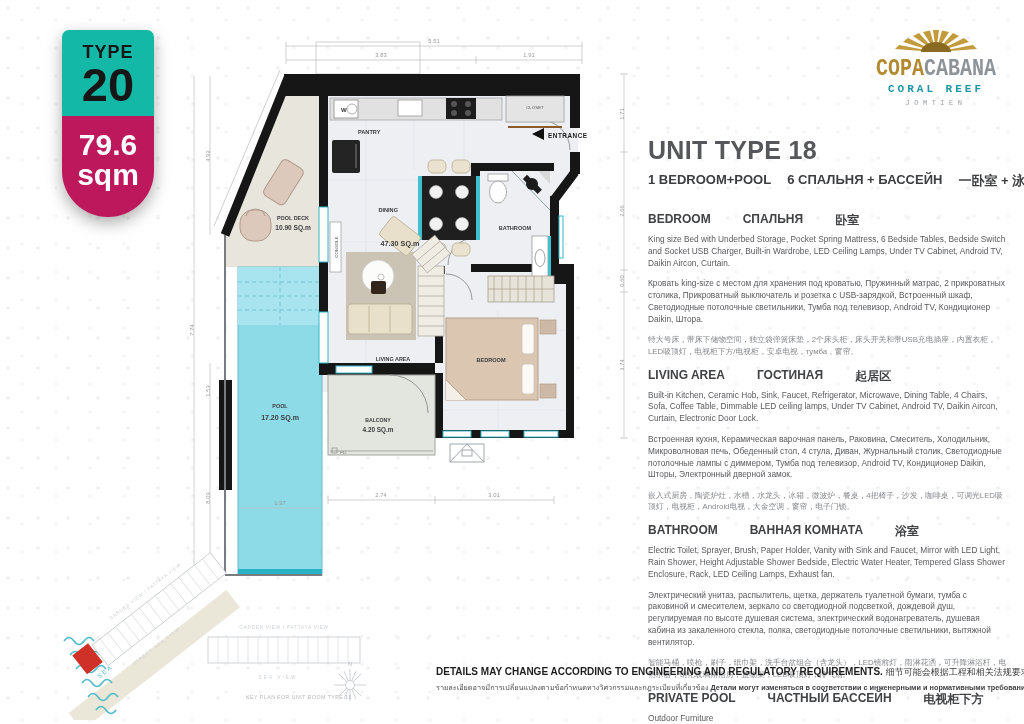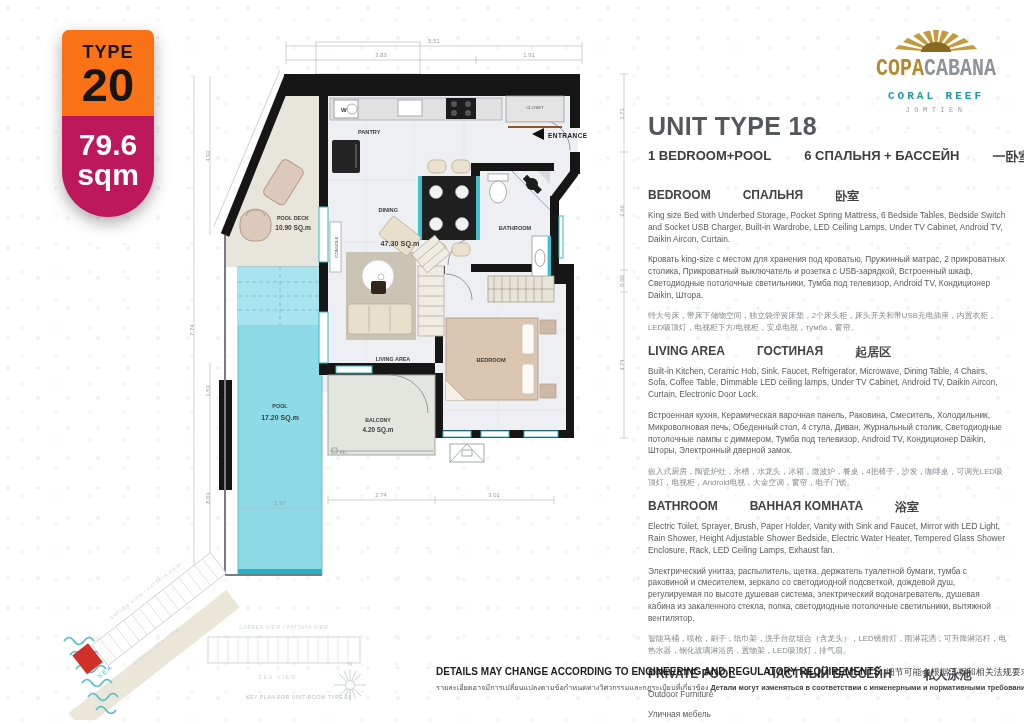--- a/index.html
+++ b/index.html
@@ -7,36 +7,36 @@
     width:1024px;height:724px;position:relative;overflow:hidden;background:#ffffff;
     font-family:"Liberation Sans", sans-serif;
     background-image:
       radial-gradient(circle at 8px 8px, #f3f3f3 1.6px, transparent 2.1px),
       radial-gradient(circle at 22px 20px, #f5f5f5 1.4px, transparent 1.9px);
     background-size:30px 30px, 34px 28px;
   }
   .abs{position:absolute;}
   
   .badge{left:62px;top:30px;width:92px;z-index:3;filter:drop-shadow(0 6px 8px rgba(0,0,0,.32));}
-  .badge-top{background:#f97316;border-radius:7px 7px 0 0;text-align:center;padding:12px 0 8px;}
+  .badge-top{background:#14b8a6;border-radius:7px 7px 0 0;text-align:center;padding:12px 0 8px;}
   .badge-type{font-size:18px;font-weight:bold;color:#161616;letter-spacing:1px;}
   .badge-num{font-size:47px;font-weight:bold;color:#161616;line-height:.95;}
   .badge-bottom{background:#be185d;border-radius:0 0 46px 46px;text-align:center;padding:14px 0 26px;}
   .badge-area{font-size:30px;font-weight:bold;color:#ffffff;line-height:1.02;}
   
   .logo{left:858px;top:28px;width:156px;text-align:center;z-index:3;font-family:Liberation Mono, monospace;}
   .logo-name{font-size:20px;font-weight:bold;letter-spacing:0;line-height:1;display:inline-block;transform:scaleY(1.18);}
   .logo-gold{color:#b3892f;}
   .logo-silver{color:#8e9398;}
-  .logo-reef{font-size:11px;font-weight:bold;color:#1d96a5;letter-spacing:3px;margin-top:11px;}
+  .logo-reef{font-size:11px;font-weight:bold;color:#1d96a5;letter-spacing:3px;margin-top:4px;}
   .logo-loc{font-size:7px;color:#9aa0a5;letter-spacing:4.5px;margin-top:4px;}
   
   .rightcol{left:648px;top:112px;width:360px;z-index:2;}
-  .unit-title{font-size:25px;font-weight:bold;color:#56575a;letter-spacing:.3px;margin-bottom:7px;}
-  .unit-sub{display:flex;gap:33px;font-size:13px;font-weight:bold;color:#3d3e40;margin-bottom:22px;white-space:nowrap;}
+  .unit-title{font-size:25px;font-weight:bold;color:#56575a;letter-spacing:.3px;margin-bottom:7px;margin-top:24px;}
+  .unit-sub{display:flex;gap:16px;font-size:13px;font-weight:bold;color:#3d3e40;margin-bottom:22px;white-space:nowrap;}
   .sec{margin-bottom:11px;}
   .sec-head{display:flex;gap:32px;font-size:12px;font-weight:bold;color:#414244;margin-bottom:5px;white-space:nowrap;}
   .sec-body{font-size:8.3px;color:#595a5d;line-height:1.42;margin-bottom:9px;}
   .sec-body.zh{font-size:7.8px;color:#87898c;margin-bottom:0;}
   
   .disclaimer{left:436px;top:666px;width:578px;z-index:2;}
   .disc1{font-size:10px;font-weight:bold;color:#1d1d1e;white-space:nowrap;}
   .disc1 .zh{font-weight:normal;font-size:9px;color:#3a3a3c;}
   .disc2{font-size:7.3px;color:#4c4d4f;margin-top:3px;white-space:nowrap;}
   .disc2 .ru{color:#404144;font-weight:bold;}
@@ -459,21 +459,21 @@
     </div>
     <div class="sec-body">Electric Toilet, Sprayer, Brush, Paper Holder, Vanity with Sink and Faucet, Mirror with LED Light, Rain Shower, Height Adjustable Shower Bedside, Electric Water Heater, Tempered Glass Shower Enclosure, Rack, LED Ceiling Lamps, Exhaust fan.</div>
     <div class="sec-body">Электрический унитаз, распылитель, щетка, держатель туалетной бумаги, тумба с раковиной и смесителем, зеркало со светодиодной подсветкой, дождевой душ, регулируемая по высоте душевая система, электрический водонагреватель, душевая кабина из закаленного стекла, полка, светодиодные потолочные светильники, вытяжной вентилятор.</div>
     <div class="sec-body zh">智能马桶，喷枪，刷子，纸巾架，洗手台盆组合（含龙头），LED镜前灯，雨淋花洒，可升降淋浴杆，电热水器，钢化玻璃淋浴房，置物架，LED吸顶灯，排气扇。</div>
   </div>
 
   <div class="sec">
     <div class="sec-head">
       <span>PRIVATE POOL</span>
       <span>ЧАСТНЫЙ БАССЕЙН</span>
-      <span>私人泳池</span>
+      <span>电视柜下方</span>
     </div>
     <div class="sec-body">Outdoor Furniture</div>
     <div class="sec-body">Уличная мебель</div>
 
   </div>
 </div>
 
 <div class="abs disclaimer">
   <div class="disc1">
     <span>DETAILS MAY CHANGE ACCORDING TO ENGINEERING AND REGULATORY REQUIREMENTS.</span>

